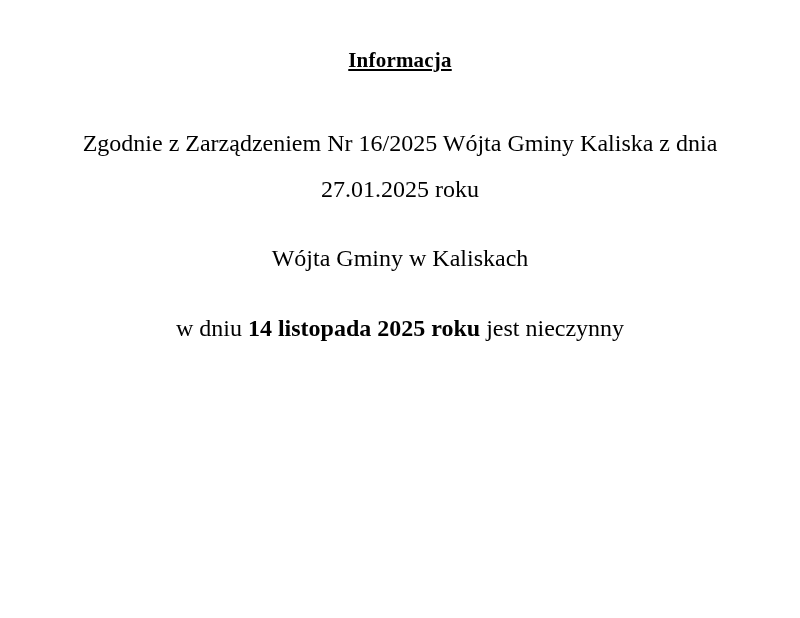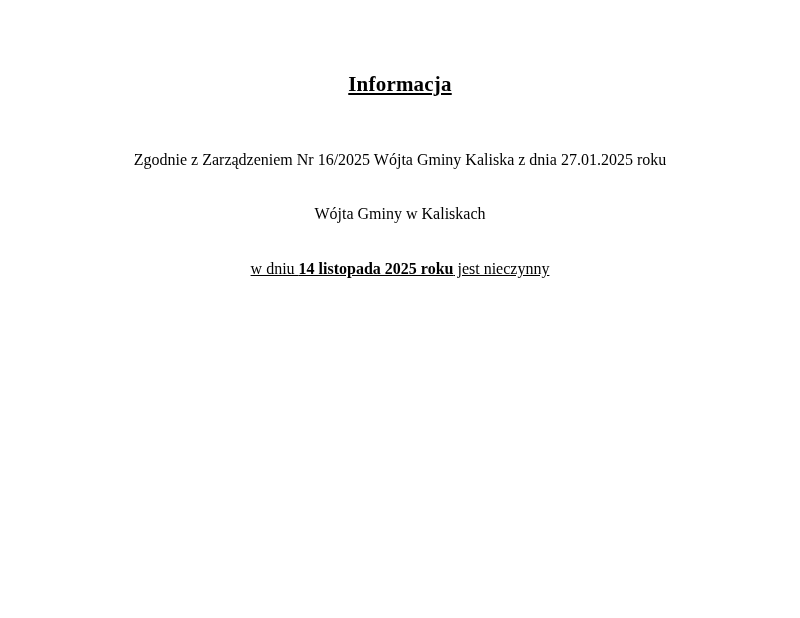--- a/index.html
+++ b/index.html
@@ -21,37 +21,36 @@
     box-sizing: border-box;
     padding: 0 60px;
   }
   .doc-title {
     text-align: center;
     font-size: 21px;
     font-weight: bold;
     text-decoration: underline;
     letter-spacing: 0.2px;
     margin: 0;
-    padding-top: 72px;
+    padding-top: 48px;
   }
   .para {
     text-align: center;
-    font-size: 16px;
+    font-size: 24px;
     line-height: 1.9;
     margin: 5px;
   }
   .para-1 {
     margin-top: 48px;
   }
   .para-2 {
     margin-top: 24px;
   }
   .para-3 {
     margin-top: 24px;
-    text-decoration: underline;
   }
   .para b {
     font-weight: bold;
   }
 </style>
 </head>
 <body>
 
 <div class="page">
 

